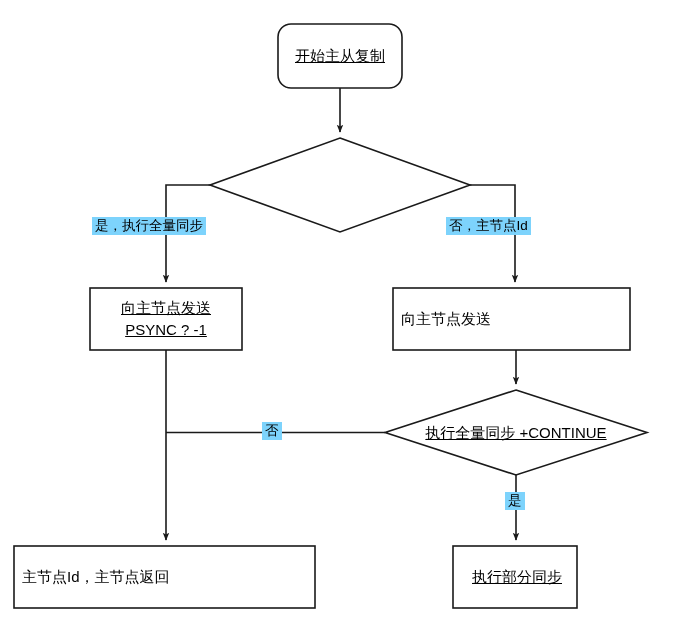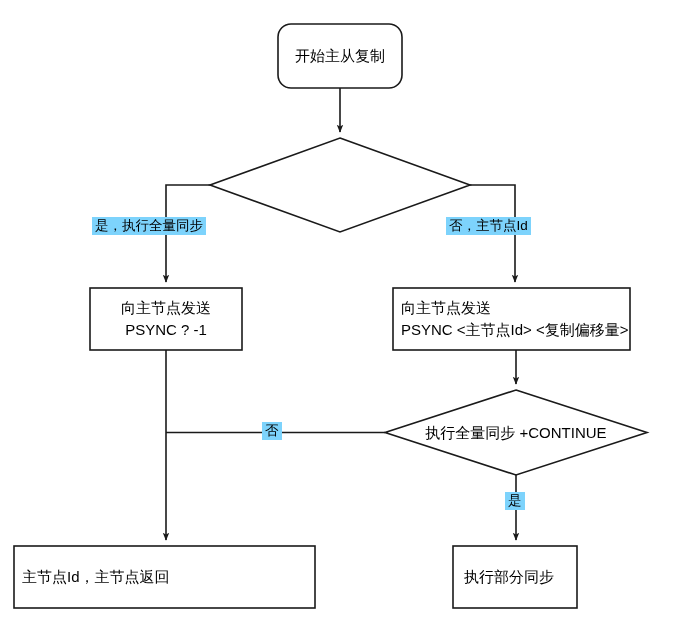--- a/index.html
+++ b/index.html
@@ -28,21 +28,21 @@
     position: absolute;
     display: flex;
     flex-direction: column;
     justify-content: center;
     color: #000000;
     font-size: 15px;
     line-height: 1.45;
     white-space: pre;
     pointer-events: none;
   }
-  .node-label.center { align-items: center; text-align: right; }
+  .node-label.center { align-items: center; text-align: right; text-decoration: underline; }
   .node-label.left   { align-items: flex-start; text-align: left; }
 
   .edge-label {
     position: absolute;
     color: #000000;
     font-size: 13.5px;
     line-height: 1;
     background: #7dd3fc;
     padding: 2px 3px;
     white-space: pre;
@@ -100,32 +100,31 @@
   </div>
 
 
   <div class="node-label center" style="left:90px; top:288px; width:152px; height:62px;">
     <div>向主节点发送</div>
     <div>PSYNC ? -1</div>
   </div>
 
   <div class="node-label left" style="left:401px; top:288px; width:226px; height:62px;">
     <div>向主节点发送</div>
-    <div>PSYNC &lt;主节点Id&gt; &lt;复制偏移量&gt;</div>
   </div>
 
   <div class="node-label center" style="left:385px; top:390px; width:262px; height:85px;">
     <div>执行全量同步 +CONTINUE</div>
   </div>
 
   <div class="node-label left" style="left:22px; top:546px; width:290px; height:62px;">
     <div>主节点Id，主节点返回</div>
   </div>
 
-  <div class="node-label center" style="left:453px; top:546px; width:112px; height:62px;">
+  <div class="node-label center" style="left:453px; top:546px; width:112px; height:62px;padding-left:8px;">
     <div>执行部分同步</div>
   </div>
 
   <div class="edge-label" style="left:92px; top:217px;">是，执行全量同步</div>
 
   <div class="edge-label" style="left:446px; top:217px;">否，主节点Id</div>
 
   <div class="edge-label" style="left:262px; top:422px;">否</div>
 
   <div class="edge-label" style="left:505px; top:492px;">是</div>

